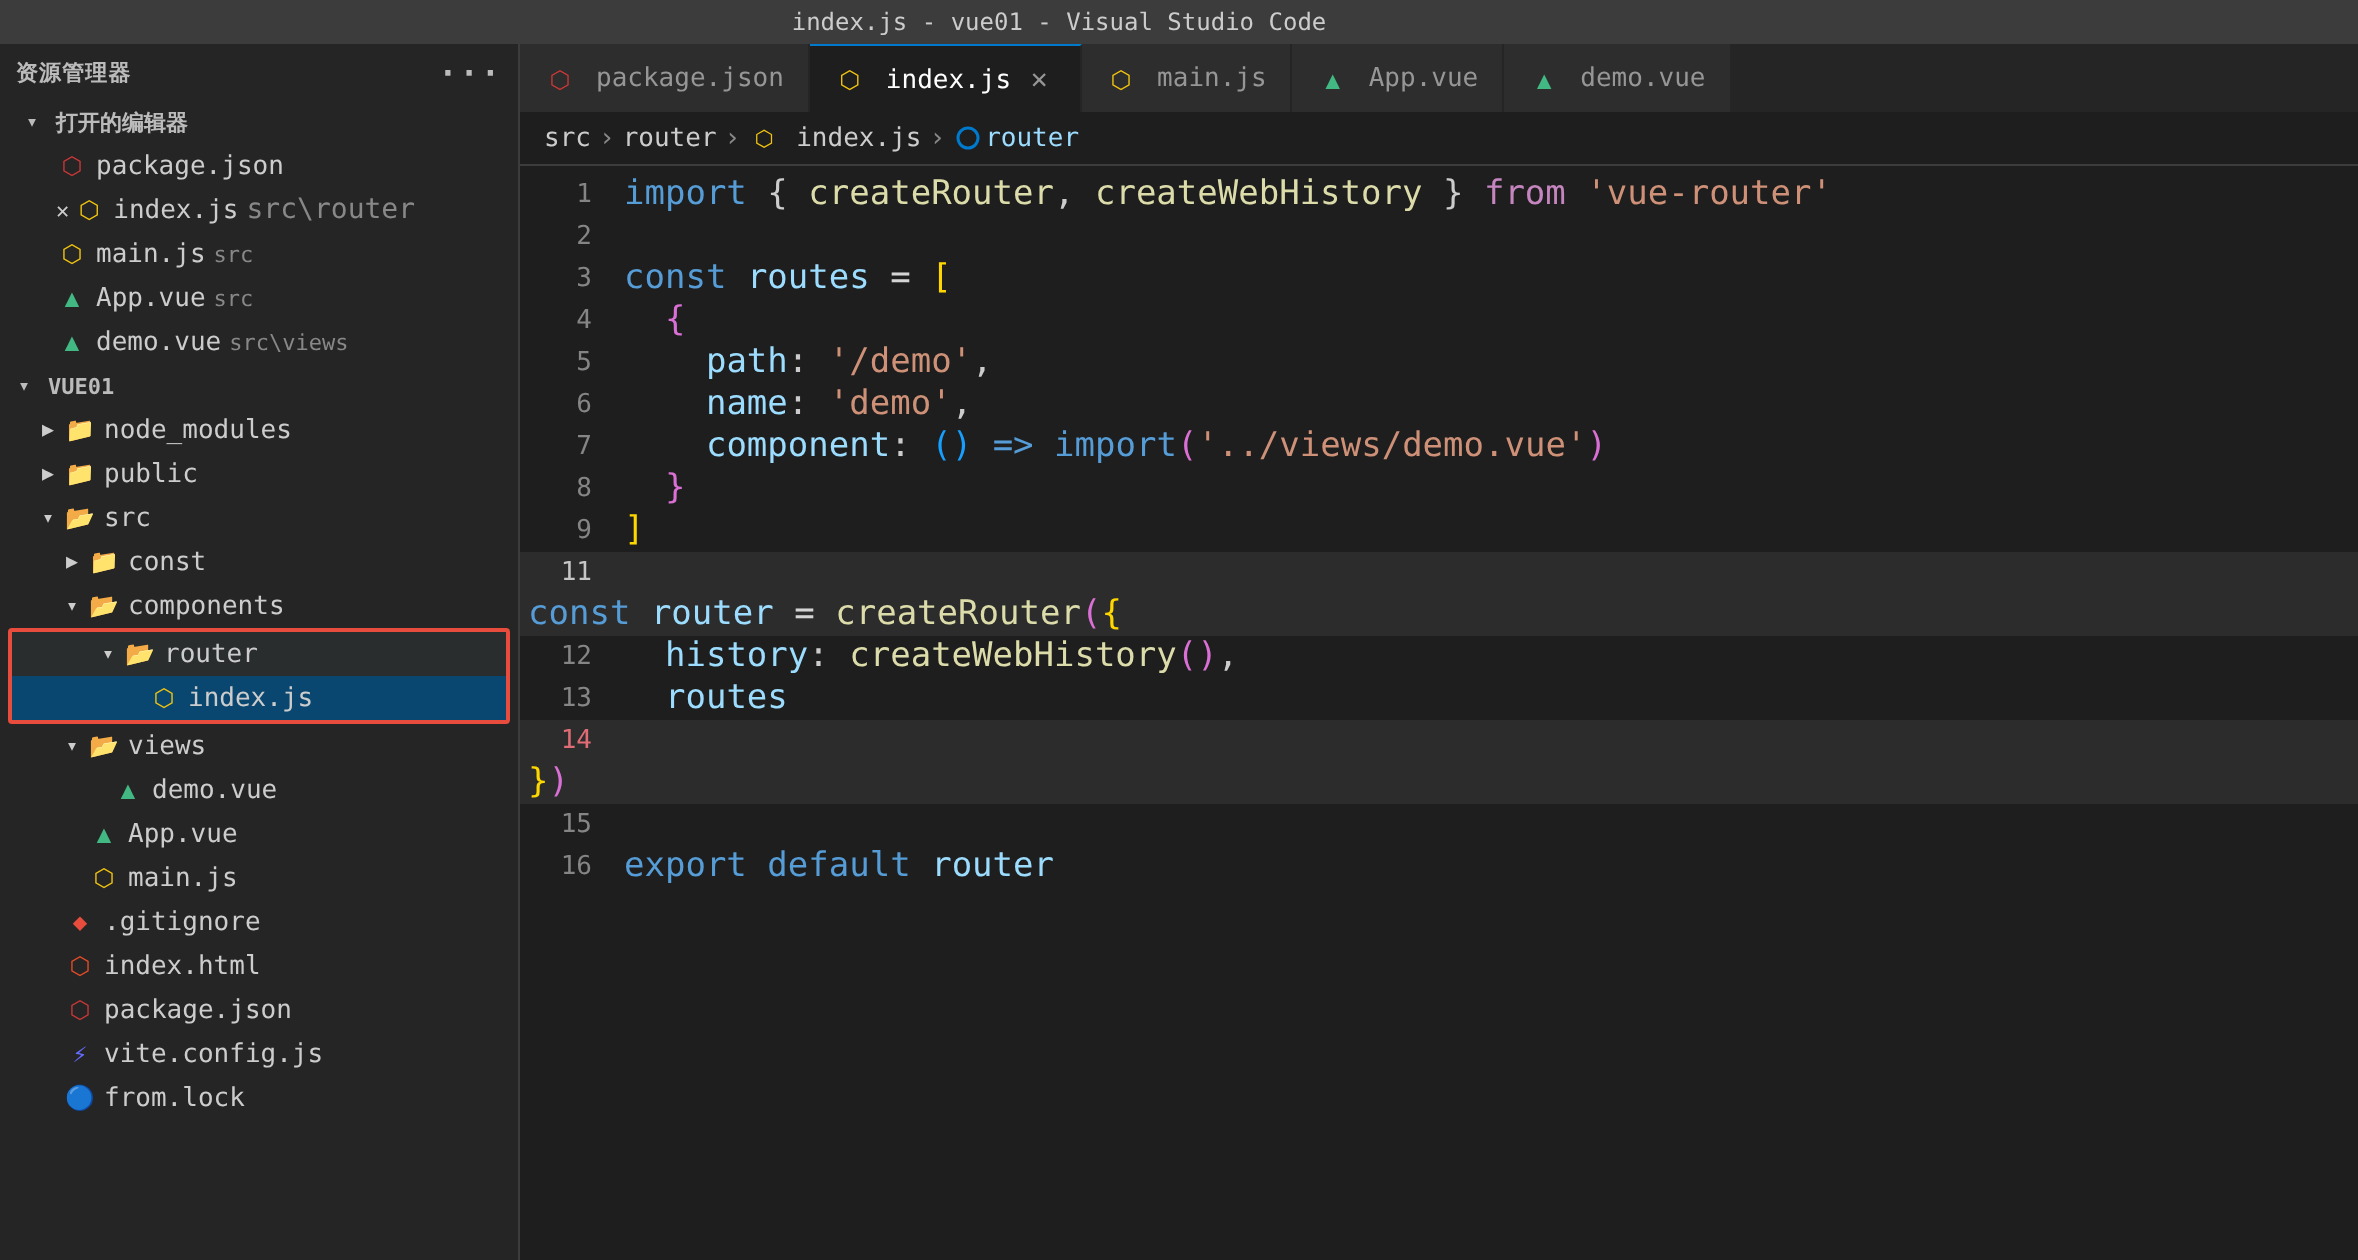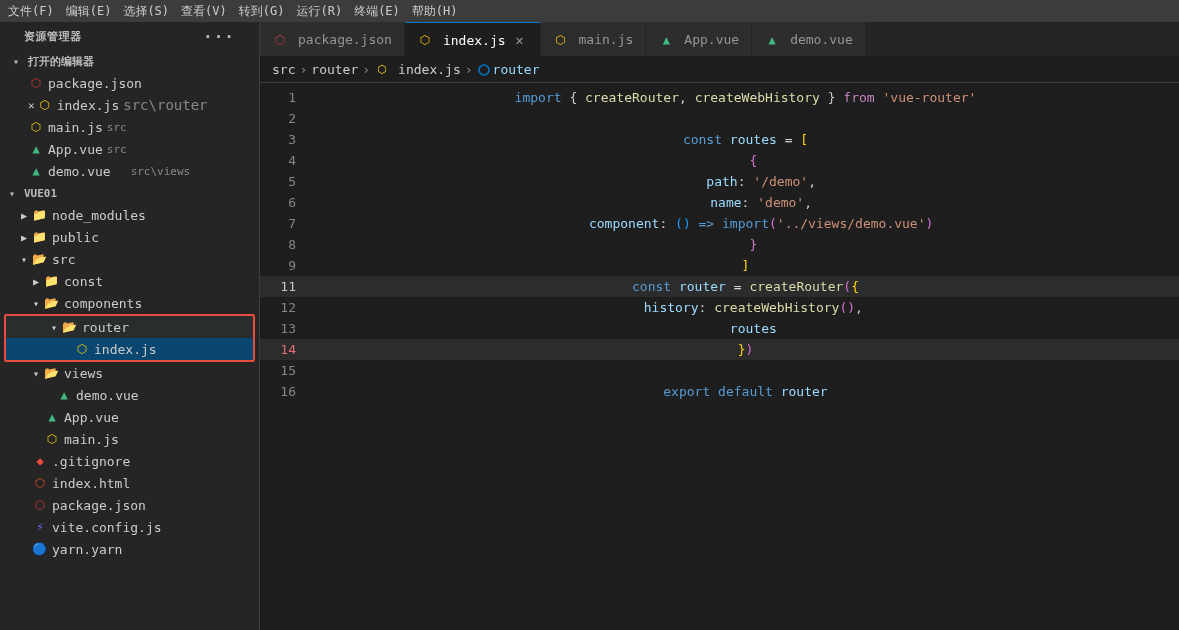--- a/index.html
+++ b/index.html
@@ -47,21 +47,21 @@
       flex-direction: column;
       overflow: hidden;
       border-right: 1px solid #3c3c3c;
       flex-shrink: 0;
     }
 
     #sidebar-header {
       display: flex;
       align-items: center;
       justify-content: space-between;
-      padding: 4px 24px;
+      padding: 4px 8px;
       height: 28px;
       font-size: 11px;
       font-weight: bold;
       color: #bbbbbb;
       letter-spacing: 0.05em;
     }
 
     #sidebar-content {
       overflow-y: auto;
       flex: 1;
@@ -199,40 +199,40 @@
       padding: 4px 0;
     }
 
     .code-line {
       display: flex;
       align-items: stretch;
       min-height: 21px;
     }
     .code-line.highlighted-line {
       background: #2c2c2c;
+      flex-direction: column;
     }
 
     .line-number {
       width: 48px;
       text-align: right;
       padding-right: 12px;
       color: #858585;
       font-size: 13px;
       user-select: none;
       flex-shrink: 0;
       line-height: 21px;
     }
 
     .line-content {
       flex: 1;
-      font-size: 13px;
+      font-size: 17px;
       line-height: 21px;
       white-space: pre;
       padding-left: 4px;
-      text-align: center;
     }
 
     
     .kw { color: #569cd6; }       
     .fn { color: #dcdcaa; }       
     .str { color: #ce9178; }      
     .punct { color: #cccccc; }    
     .prop { color: #9cdcfe; margin-top: 32px; }     
     .var-name { color: #9cdcfe; } 
     .op { color: #d4d4d4; }       
@@ -263,30 +263,21 @@
       cursor: pointer;
       font-size: 16px;
       color: #bbbbbb;
       letter-spacing: 1px;
     }
   </style>
 </head>
 <body>
 
 <div id="title-bar">
-  <div class="menu-items">
-    <span id="menu-file-label">文件(F)</span>
-    <span id="menu-edit-label">编辑(E)</span>
-    <span id="menu-select-label">选择(S)</span>
-    <span id="menu-view-label">查看(V)</span>
-    <span id="menu-goto-label">转到(G)</span>
-    <span id="menu-run-label">运行(R)</span>
-    <span id="menu-terminal-label">终端(E)</span>
-    <span id="menu-help-label">帮助(H)</span>
-  </div>
+  <div class="window-title" id="window-title-text">index.js - vue01 - Visual Studio Code</div>
   <div style="width:120px"></div>
 </div>
 
 <div id="main-layout">
 
   <div id="sidebar">
     <div id="sidebar-header">
       <span id="sidebar-title-text">资源管理器</span>
       <span class="dots-menu" id="sidebar-dots-text">···</span>
     </div>
@@ -313,21 +304,21 @@
         <span style="color:#888;font-size:11px;margin-left:4px">src</span>
       </div>
       <div class="tree-item tree-indent-2">
         <span class="file-icon icon-vue">▲</span>
         <span>App.vue</span>
         <span style="color:#888;font-size:11px;margin-left:4px">src</span>
       </div>
       <div class="tree-item tree-indent-2">
         <span class="file-icon icon-vue">▲</span>
         <span>demo.vue</span>
-        <span style="color:#888;font-size:11px;margin-left:20px">src\views</span>
+        <span style="color:#888;font-size:11px;margin-left:4px">src\views</span>
       </div>
 
       <div class="sidebar-section-header" style="padding-left:4px">
         <span class="expand-arrow">▾</span>
         <span id="project-label-text">VUE01</span>
       </div>
 
       <div class="tree-item tree-indent-1">
         <span class="expand-arrow">▶</span>
         <span class="file-icon icon-folder">📁</span>
@@ -403,21 +394,21 @@
         <span>package.json</span>
       </div>
       <div class="tree-item tree-indent-1">
         <span class="expand-arrow">&nbsp;</span>
         <span class="file-icon icon-vite">⚡</span>
         <span>vite.config.js</span>
       </div>
       <div class="tree-item tree-indent-1">
         <span class="expand-arrow">&nbsp;</span>
         <span class="file-icon icon-yarn">🔵</span>
-        <span>yarn.yarn</span>
+        <span>from.lock</span>
       </div>
 
     </div>
   </div>
 
   <div id="editor-area">
 
     <div id="tab-bar">
       <div class="tab">
         <span class="file-icon icon-npm">⬡</span>

